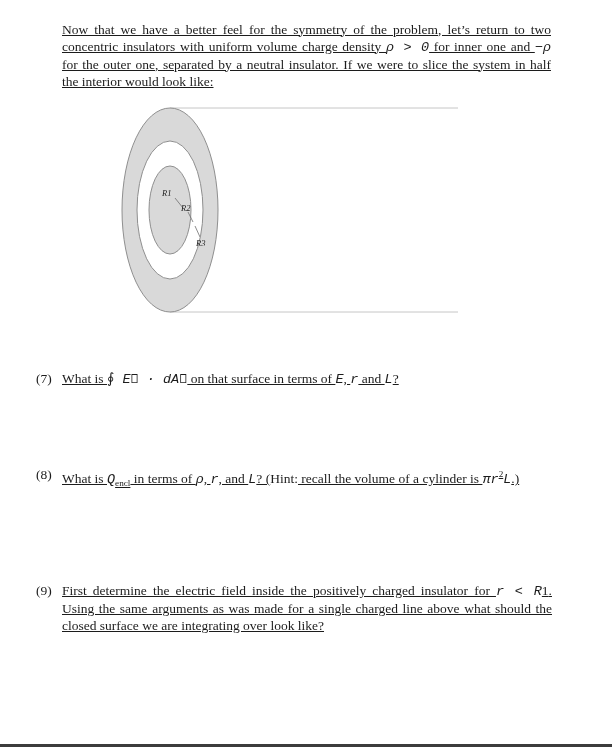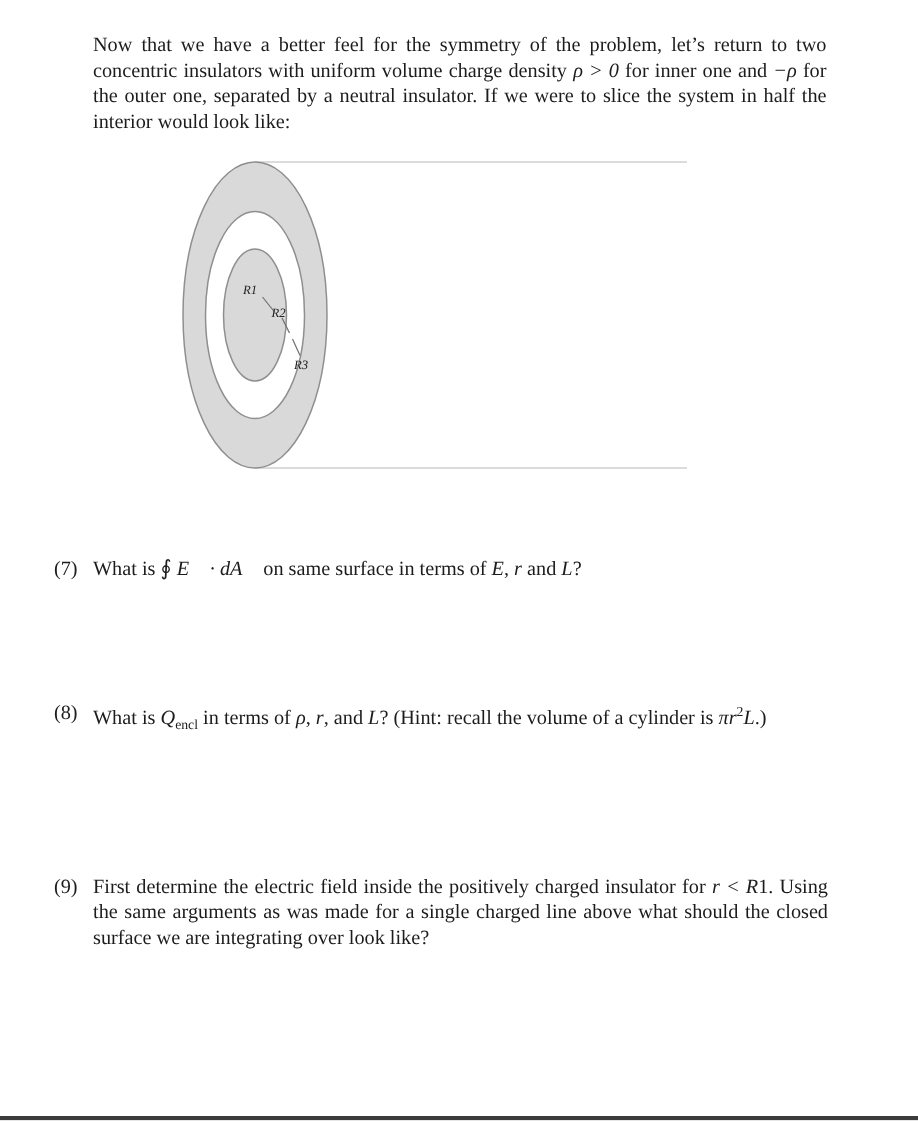--- a/index.html
+++ b/index.html
@@ -16,22 +16,22 @@
   .intro {
     position:absolute; left:62px; top:7px; width:489px;
     text-align:justify;
   }
   .question { position:absolute; left:36px; width:516px; display:flex; }
   .qnum { flex:0 0 26px; width:26px; }
   .qtext { width:490px; text-align:justify; }
   .q7 { top:370px; }
   .q8 { top:466px; }
   .q9 { top:582px; }
-  .rm { font-style:normal; }
-  .mi { font-style:italic; font-family:Liberation Serif, serif; }
+  .rm { font-style:normal;text-decoration:underline; }
+  .mi { font-style:italic; font-family:Liberation Mono, monospace; }
   .mint { font-style:normal; font-family:"DejaVu Sans","DejaVu Serif",serif; font-size:1.05em; }
   .bd { font-weight:normal; }
   sub.rm { font-size:0.68em; font-style:normal; }
   sup.rm { font-size:0.68em; font-style:normal; }
   .diagram { position:absolute; left:0; top:95px; }
   .diagram ellipse { stroke:#8f8f8f; stroke-width:1; }
   .diagram .edge { stroke-width:0.8; }
   .diagram .leader { stroke:#6f6f6f; stroke-width:0.8; }
   .diagram text {
     font-family:"Liberation Serif","DejaVu Serif",serif;
@@ -61,21 +61,21 @@
     <line class="leader" x1="188" y1="117" x2="193" y2="127"></line>
     <line class="leader" x1="195" y1="131" x2="200" y2="142"></line>
 
     <text x="162" y="101">R1</text>
     <text x="181" y="116">R2</text>
     <text x="196" y="151">R3</text>
   </svg>
 
   <div class="question q7">
     <div class="qnum">(7)</div>
-    <div class="qtext"><span class="rm">What is </span><span class="mint">∮</span><span class="mi"> E⃗ · dA⃗</span><span class="rm"> on same surface in terms of </span><span class="mi">E</span><span class="rm">, </span><span class="mi">r</span><span class="rm"> and </span><span class="mi">L</span><span class="rm">?</span></div>
+    <div class="qtext"><span class="rm">What is </span><span class="mint">∮</span><span class="mi"> E⃗ · dA⃗</span><span class="rm"> on that surface in terms of </span><span class="mi">E</span><span class="rm">, </span><span class="mi">r</span><span class="rm"> and </span><span class="mi">L</span><span class="rm">?</span></div>
   </div>
 
   <div class="question q8">
     <div class="qnum">(8)</div>
     <div class="qtext"><span class="rm">What is </span><span class="mi">Q</span><sub class="rm">encl</sub><span class="rm"> in terms of </span><span class="mi">ρ</span><span class="rm">, </span><span class="mi">r</span><span class="rm">, and </span><span class="mi">L</span><span class="rm">? (</span><span class="bd">Hint:</span><span class="rm"> recall the volume of a cylinder is </span><span class="mi">πr</span><sup class="rm">2</sup><span class="mi">L</span><span class="rm">.)</span></div>
   </div>
 
   <div class="question q9">
     <div class="qnum">(9)</div>
     <div class="qtext"><span class="rm">First determine the electric field inside the positively charged insulator for </span><span class="mi">r &lt; R</span><span class="rm">1</span><span class="rm">. Using the same arguments as was made for a single charged line above what should the closed surface we are integrating over look like?</span></div>

